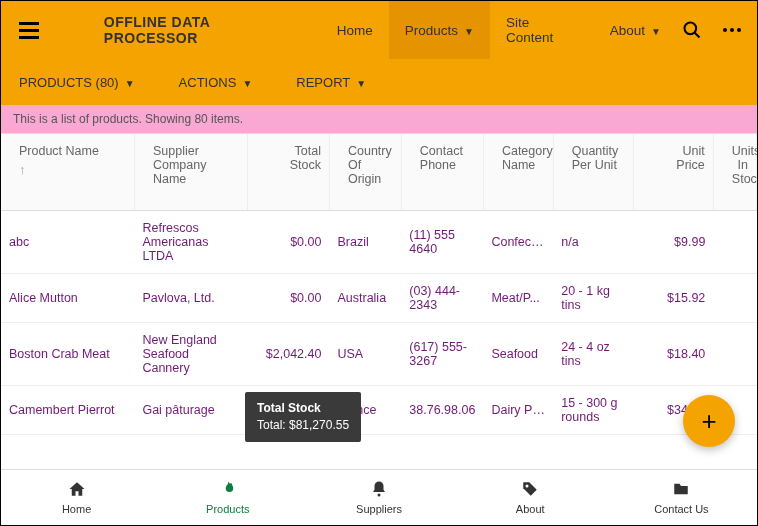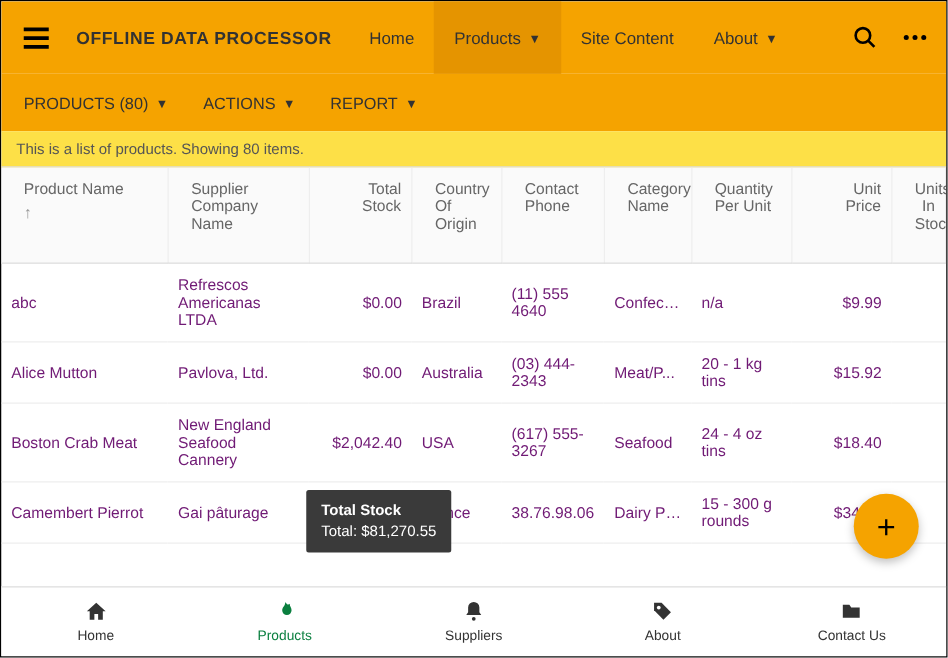--- a/index.html
+++ b/index.html
@@ -1,31 +1,31 @@
 <!DOCTYPE html>
 <html><head>
 <meta charset="utf-8">
 <style>
   * { box-sizing: border-box; margin: 0; padding: 0; }
   body { font-family: "Segoe UI", Arial, sans-serif; font-size: 13px; color: #323232; background: #fff; width: 758px; height: 526px; overflow: hidden; position: relative; border: 1px solid #000; }
   .topbar { background: #f5a300; height: 58px; display: flex; align-items: center; padding: 0 10px 0 18px; }
   .hamburger { width: 24px; height: 24px; display: flex; flex-direction: column; justify-content: center; gap: 4px; margin-right: 18px; cursor: pointer; }
   .hamburger span { display: block; height: 3px; background: #000; width: 20px; }
-  .app-title { font-weight: 700; letter-spacing: 0.5px; font-size: 14px; margin-right: 14px; }
+  .app-title { font-weight: 700; letter-spacing: 0.5px; font-size: 14px; margin-right: 14px; margin-left: 43px; }
   .nav-items { display: flex; align-items: stretch; height: 58px; }
   .nav-item { display: flex; align-items: center; padding: 0 16px; font-size: 13.5px; cursor: pointer; }
   .nav-item.active { background: #e59400; }
   .caret { margin-left: 6px; font-size: 10px; position: relative; top: 1px; }
   .topbar-right { margin-left: auto; display: flex; align-items: center; gap: 10px; }
   .icon-btn { width: 30px; height: 30px; display: flex; align-items: center; justify-content: center; cursor: pointer; }
   .more-dots { display: flex; gap: 3px; }
   .more-dots span { width: 4px; height: 4px; border-radius: 50%; background: #000; }
-  .subbar { background: #f5a300; height: 46px; display: flex; align-items: center; padding: 0 18px; gap: 28px; border-top: 1px solid rgba(0,0,0,0); }
+  .subbar { background: #f5a300; height: 46px; display: flex; align-items: center; padding: 0 18px; gap: 44px; border-top: 1px solid rgba(0,0,0,0); }
   .sub-item { font-size: 13px; font-weight: 400; cursor: pointer; display: flex; align-items: center; }
-  .info-strip { background: #fde047; color: #555; font-size: 12px; padding: 7px 12px; border-bottom: 1px solid #ddd; }
+  .info-strip { background: #f9a8d4; color: #555; font-size: 12px; padding: 7px 12px; border-bottom: 1px solid #ddd; }
   .table-wrap { overflow: hidden; height: 337px; }
   table { border-collapse: collapse; width: 100%; table-layout: fixed; }
   th { text-align: left; font-weight: 400; color: #666; font-size: 12.5px; padding: 10px 8px 24px 18px; border-bottom: 1px solid #ddd; border-right: 1px solid #eee; vertical-align: top; background: #fafafa; }
   th.num, td.num { text-align: right; }
   td { padding: 10px 8px; border-bottom: 1px solid #eee; font-size: 12.5px; vertical-align: middle; color: #701a75; }
   tr.data-row td { height: 47px; }
   .sort-arrow { display: block; margin-top: 4px; color: #999; font-size: 13px; }
   .col-pname { width: 130px; }
   .col-supplier { width: 110px; }
   .col-stock { width: 80px; }

